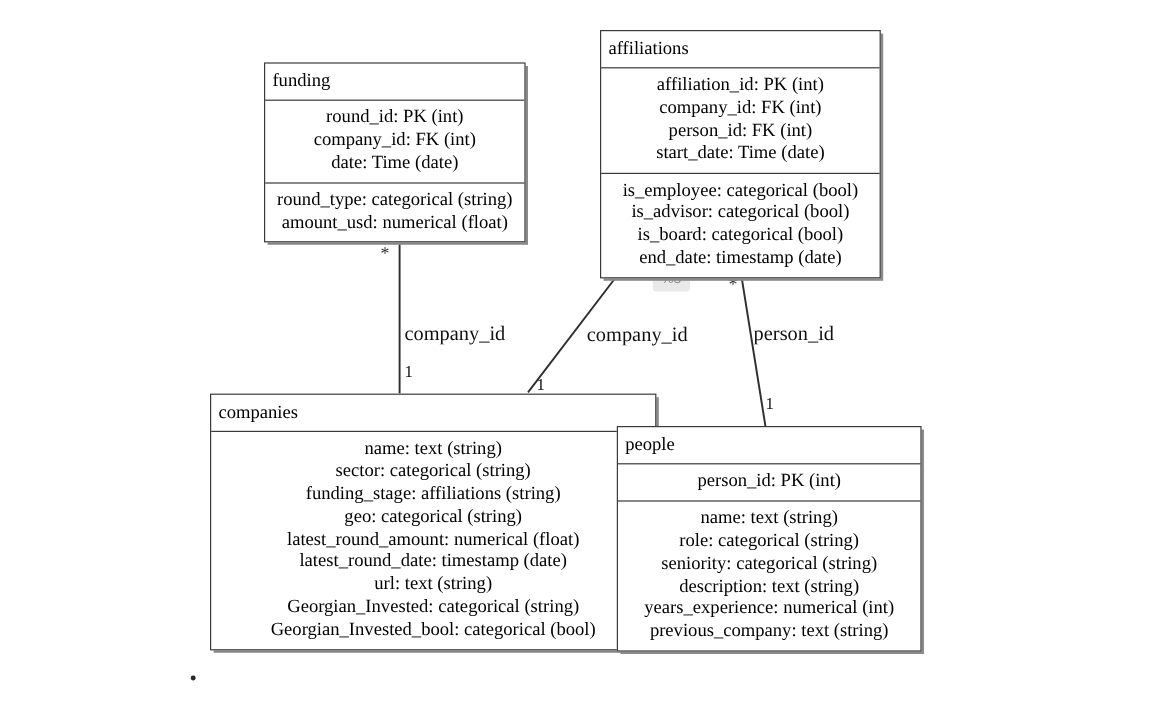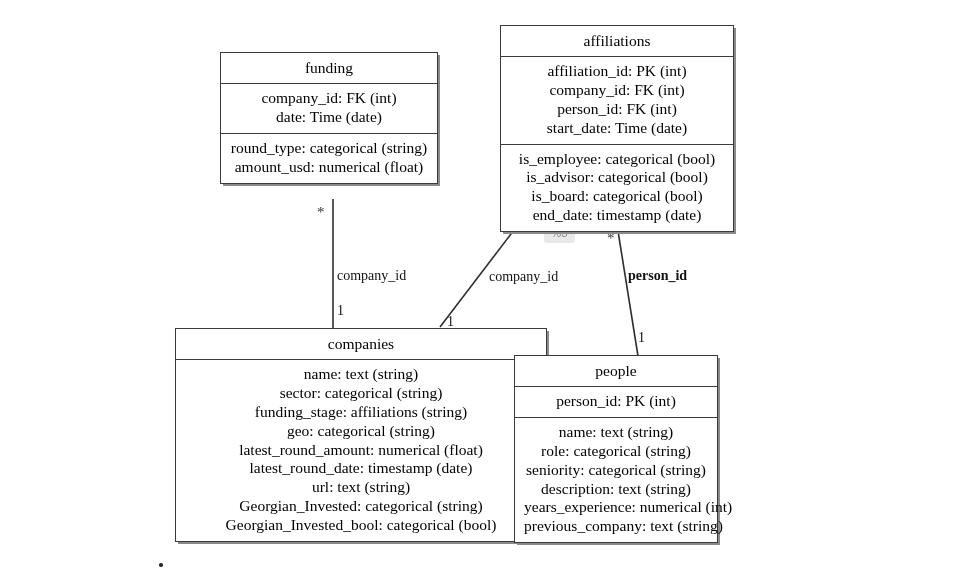--- a/index.html
+++ b/index.html
@@ -22,21 +22,21 @@
 
   
   .entity {
     position: absolute;
     box-sizing: border-box;
     background: #ffffff;
     border: 1.5px solid #3a3a3a;
     box-shadow: 2.5px 2.5px 0 -0.5px #8a8a8a;
   }
   .entity-title {
-    text-align: center;
+    text-align: left;
     font-size: 15.5px;
     line-height: 1.05;
     padding: 7px 6px 7px 6px;
     border-bottom: 1.5px solid #3a3a3a;
     white-space: nowrap;
   }
   .entity-section {
     padding: 5px 9px 6px 9px;
   }
   .entity-section + .entity-section {
@@ -46,35 +46,35 @@
     font-size: 15.5px;
     line-height: 1.215;
     white-space: nowrap;
     text-align: center;
   }
 
   
   #ent-funding      { left: 220px; top: 52px;  width: 218px; }
   #ent-affiliations { left: 500px; top: 25px;  width: 234px; }
   #ent-companies    { left: 175px; top: 328px; width: 372px; }
-  #ent-people       { left: 514px; top: 355px; width: 204px; }
+  #ent-people       { left: 514px; top: 355px; width: 254px; }
 
   
   #edges {
     position: absolute;
     left: 0; top: 0;
     width: 970px;
     height: 585px;
     pointer-events: none;
   }
 
   
   .edge-label {
     position: absolute;
-    font-size: 14px;
+    font-size: 17px;
     line-height: 1;
     white-space: nowrap;
     color: #111111;
   }
   .card-label {
     position: absolute;
     font-size: 14px;
     line-height: 1;
     color: #111111;
   }
@@ -126,30 +126,31 @@
 
   <span class="card-star" style="left:317px; top:205px;">*</span>
   <span class="edge-label" style="left:337px; top:269px;">company_id</span>
   <span class="card-label" style="left:337px; top:304px;">1</span>
 
   <span class="card-star" style="left:505px; top:224px;">*</span>
   <span class="edge-label" style="left:489px; top:270px;">company_id</span>
   <span class="card-label" style="left:447px; top:315px;">1</span>
 
   <span class="card-star" style="left:607px; top:231px;">*</span>
-  <span class="edge-label" style="left:628px; top:269px;font-weight:bold;">person_id</span>
+  <span class="edge-label" style="left:628px; top:269px;">person_id</span>
   <span class="card-label" style="left:638px; top:331px;">1</span>
 
   <div id="graph-name-badge">%3</div>
 
   <div id="stray-dot"></div>
 
   <div class="entity" id="ent-funding">
     <div class="entity-title">funding</div>
     <div class="entity-section">
+      <div class="field">round_id: PK (int)</div>
       <div class="field">company_id: FK (int)</div>
       <div class="field">date: Time (date)</div>
     </div>
     <div class="entity-section">
       <div class="field">round_type: categorical (string)</div>
       <div class="field">amount_usd: numerical (float)</div>
     </div>
   </div>
 
   <div class="entity" id="ent-affiliations">

